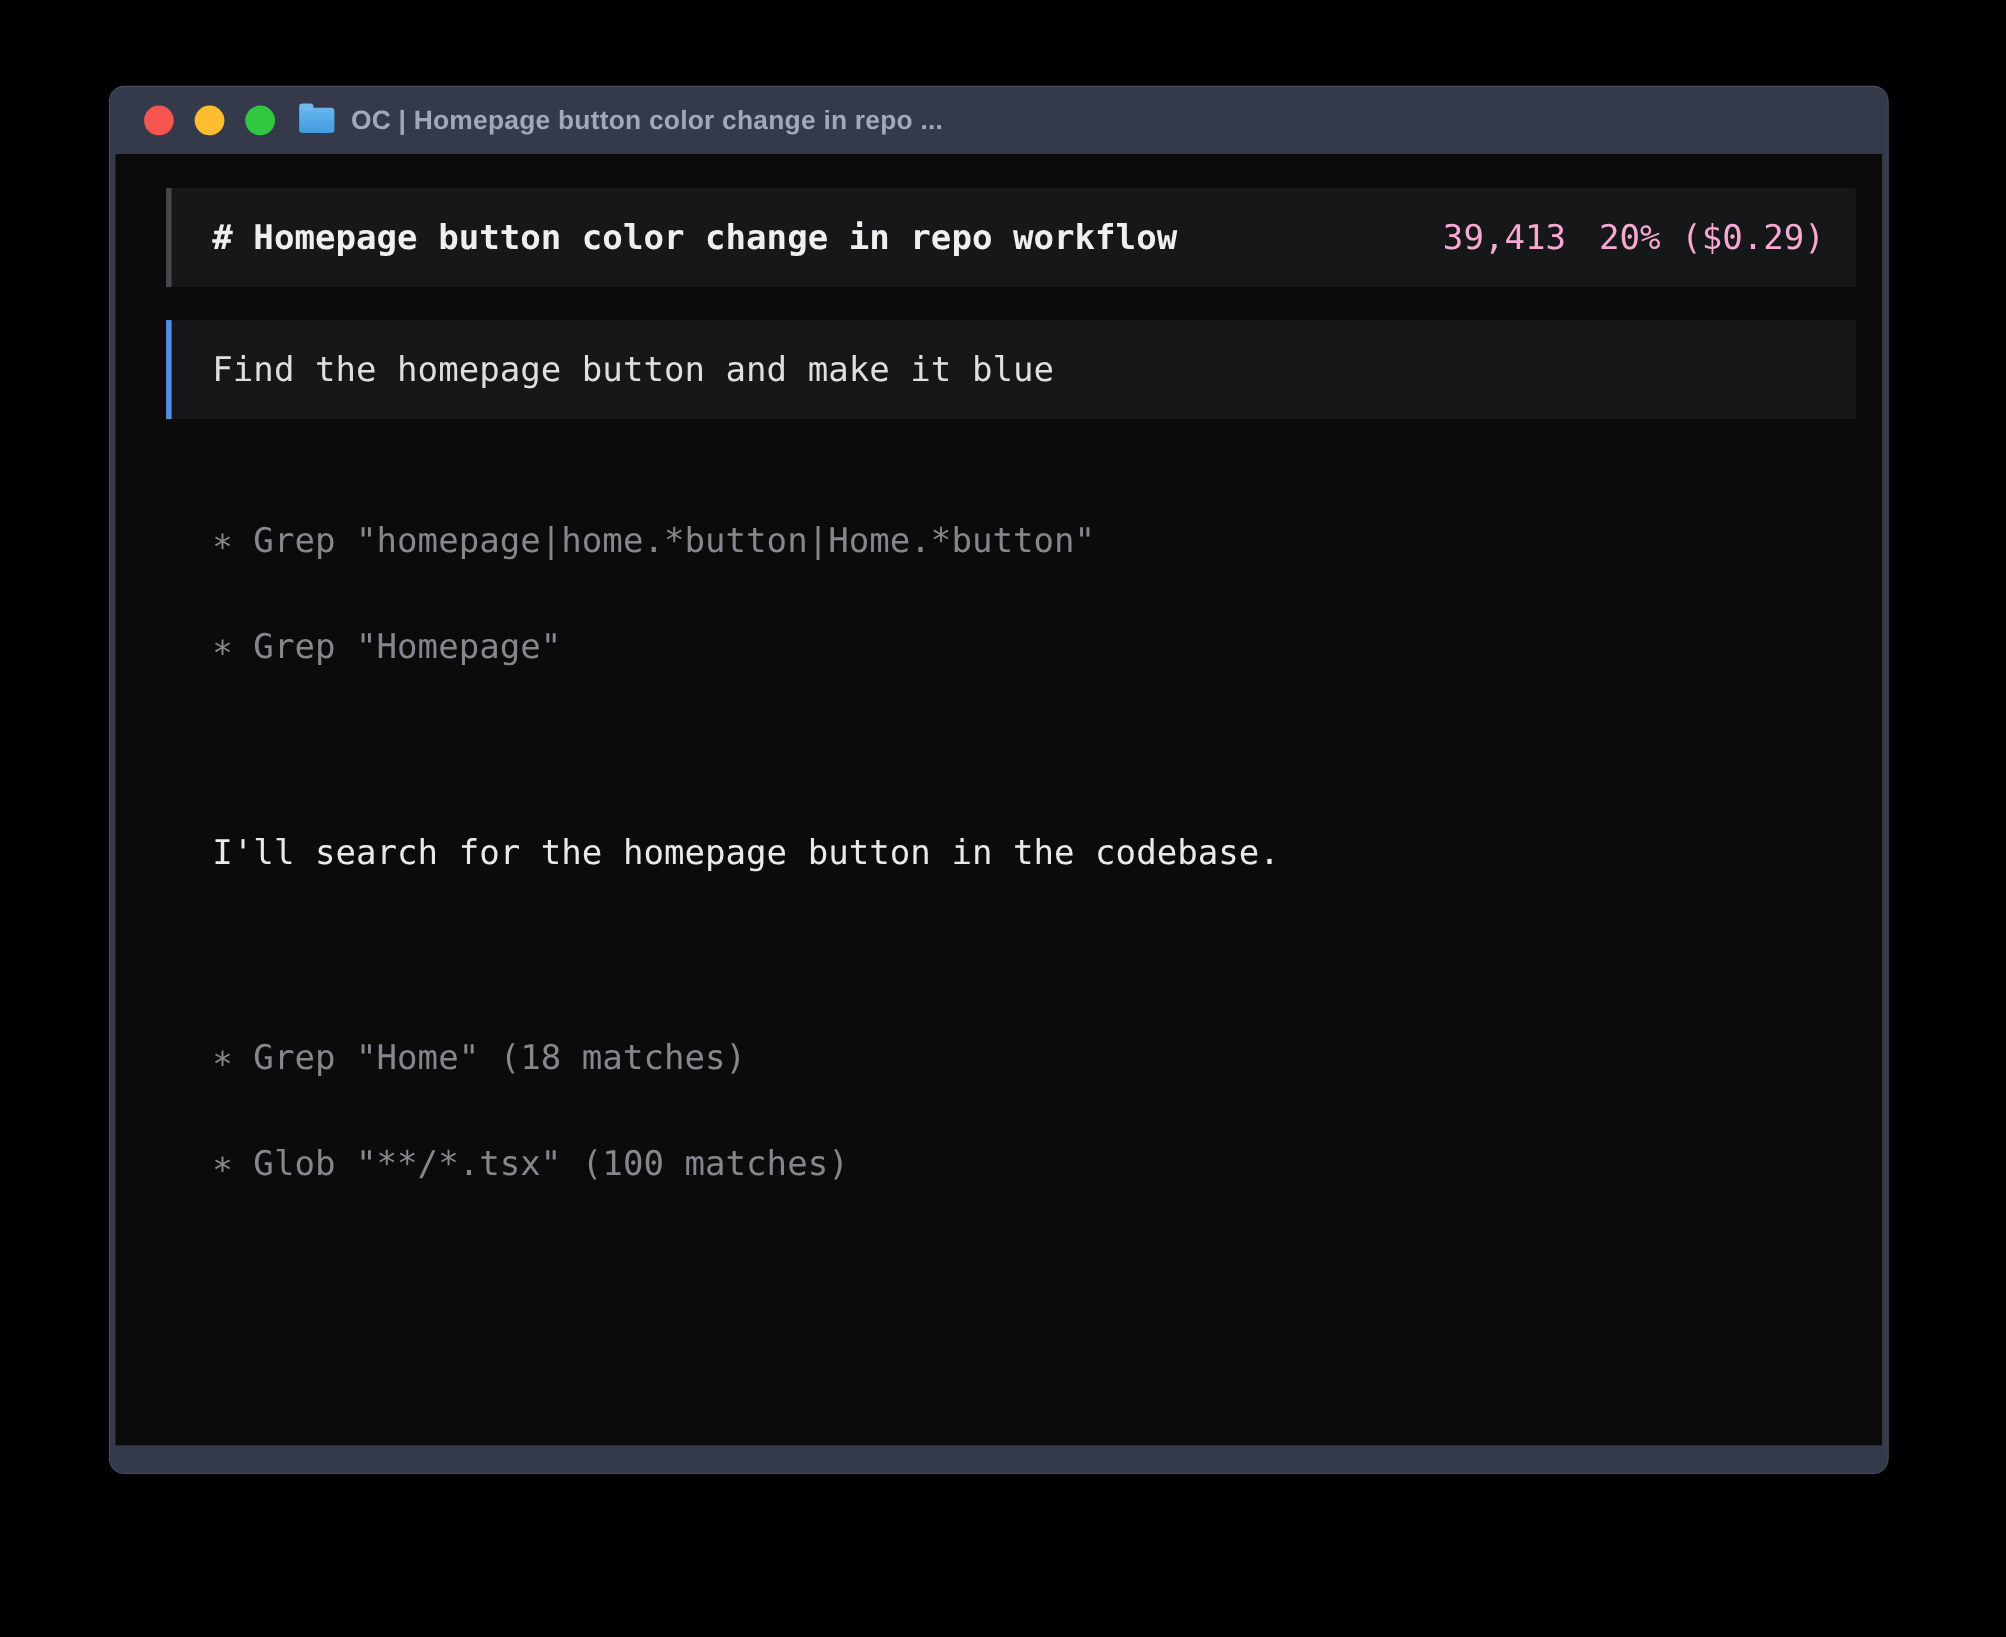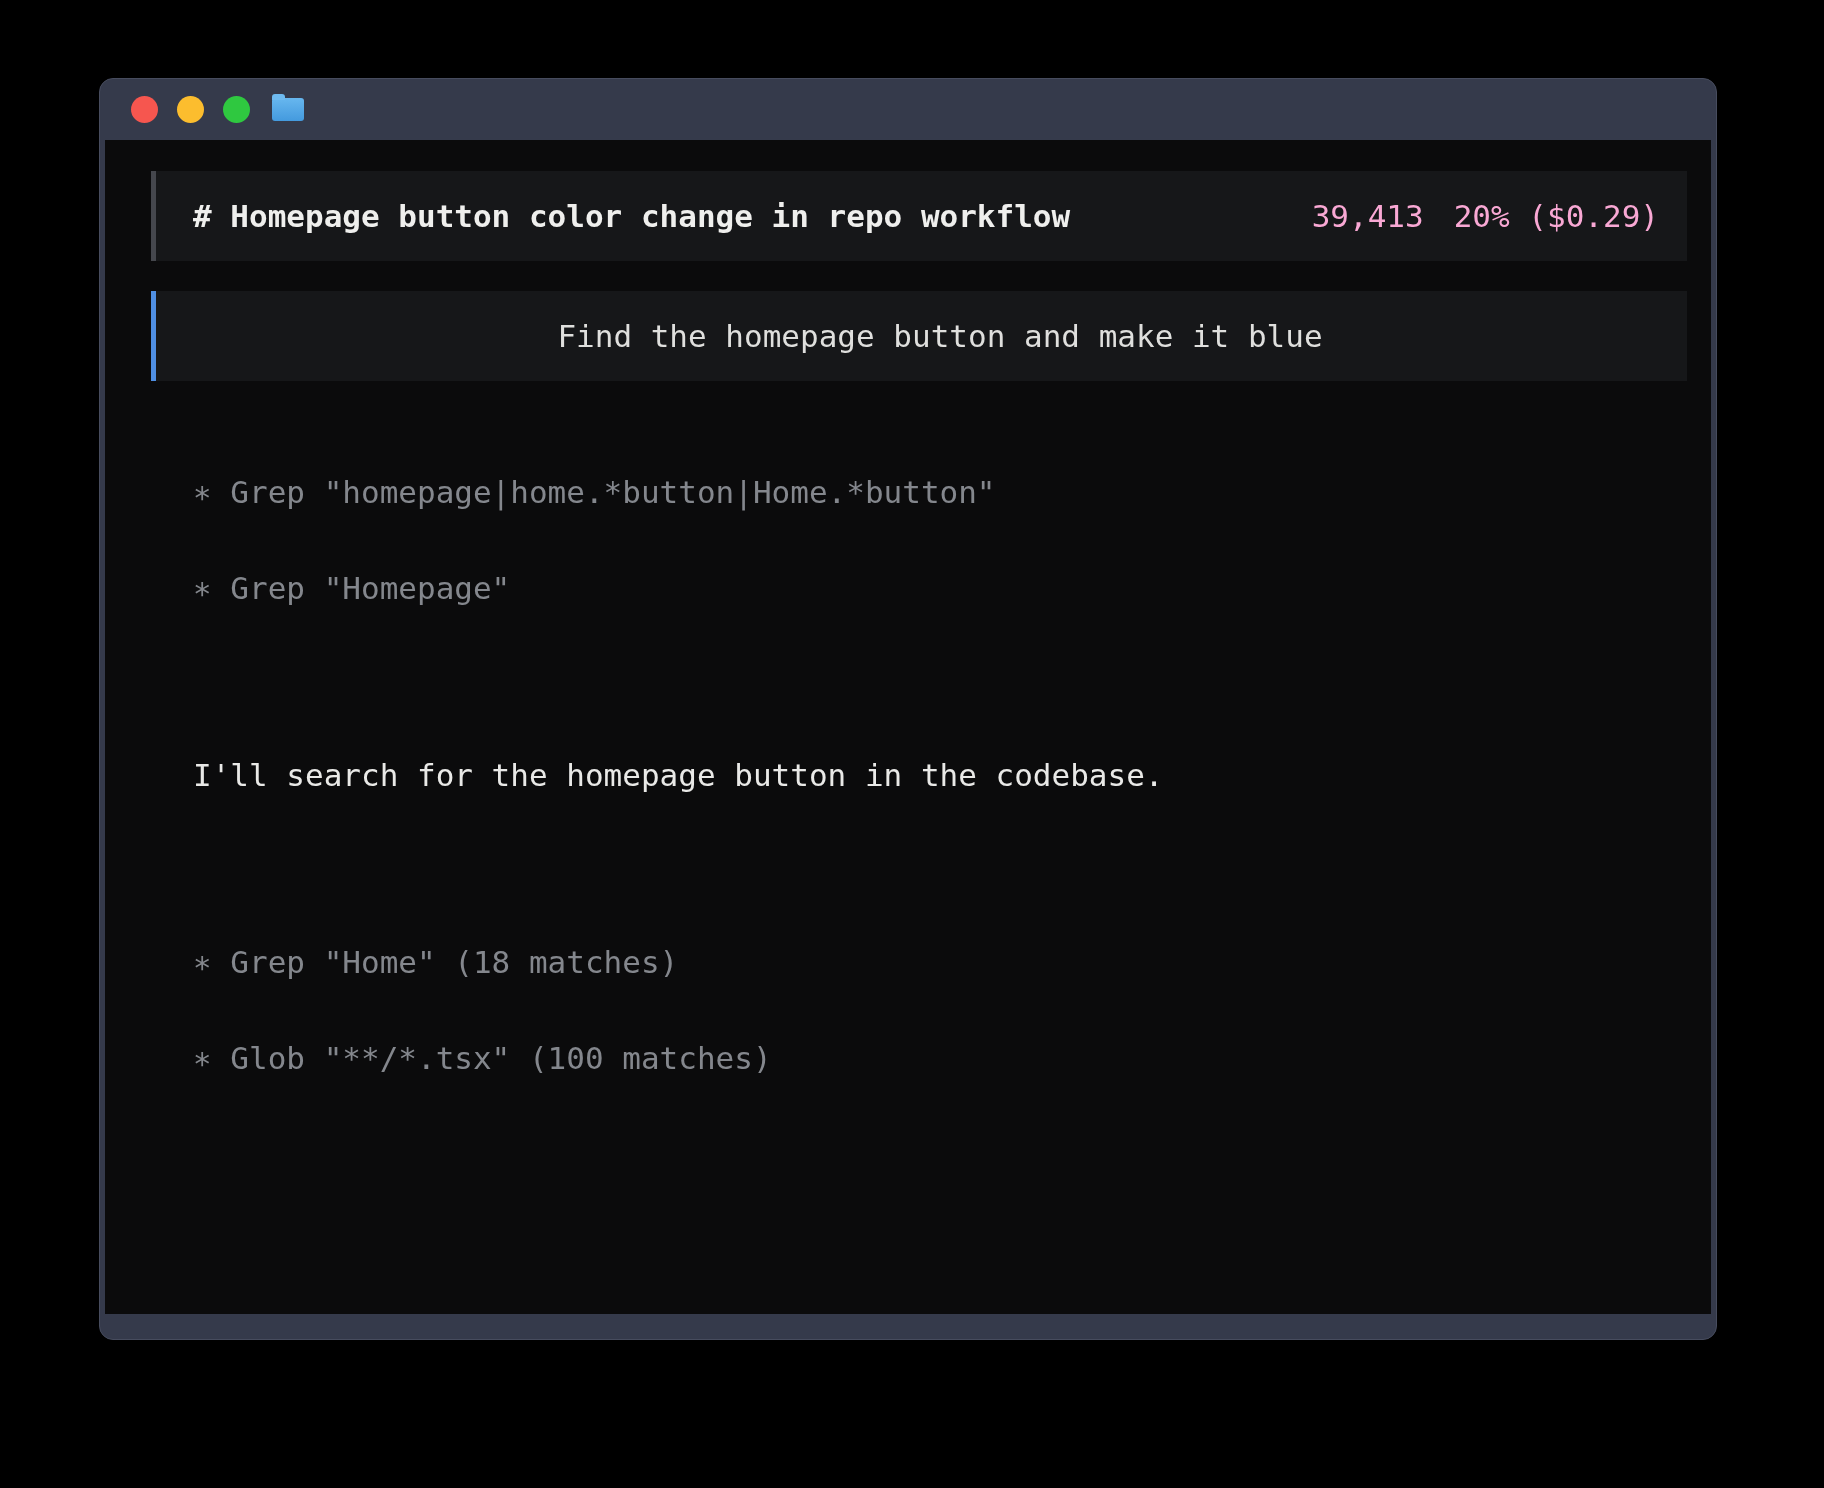--- a/index.html
+++ b/index.html
@@ -22,21 +22,21 @@
             background:linear-gradient(#67b7ef,#449ade); position:relative; }
   .folder::before { content:""; position:absolute; top:-4px; left:0; width:13px; height:6px;
             border-radius:3px 3px 0 0; background:#6ebaf0; }
   .titlebar-title { margin-left:15px; font-family:"Liberation Sans", sans-serif;
             font-weight:bold; font-size:24px; color:#a2a8ba; letter-spacing:.2px; }
 
   
   .content { height:1174px; background:#0b0b0c;
              padding:31px 24px 0 46px; font-size:31px; color:#e9e9e7; }
 
-  .box { background:#161719; border-left:5px solid #45474d;justify-content:center; }
+  .box { background:#161719; border-left:5px solid #45474d; }
   .session-header { height:90px; display:flex; align-items:center;
                     justify-content:space-between; padding:0 28px 0 37px; }
   .session-title { font-weight:bold; color:#efefed; }
   .session-stats { color:#f9a8d4; display:flex; gap:30px; }
 
   .user-box { height:90px; margin-top:30px; border-left-color:#4f8fe3;
               display:flex; align-items:center; padding-left:37px; color:#dfdfdd; }
 
   .transcript { margin-top:31px; margin-left:42px; }
   .msg { line-height:32px; margin-bottom:27px; white-space:pre; }
@@ -46,20 +46,21 @@
 <body>
 
 <div class="window">
   <div class="titlebar">
     <div class="lights">
       <span class="light red"></span>
       <span class="light yellow"></span>
       <span class="light green"></span>
     </div>
     <span class="folder"></span>
+    <span class="titlebar-title">OC | Homepage button color change in repo ...</span>
   </div>
 
   <div class="content">
 
     <div class="box session-header">
       <span class="session-title"># Homepage button color change in repo workflow</span>
       <span class="session-stats">
         <span>39,413</span>
         <span>20% ($0.29)</span>
       </span>

